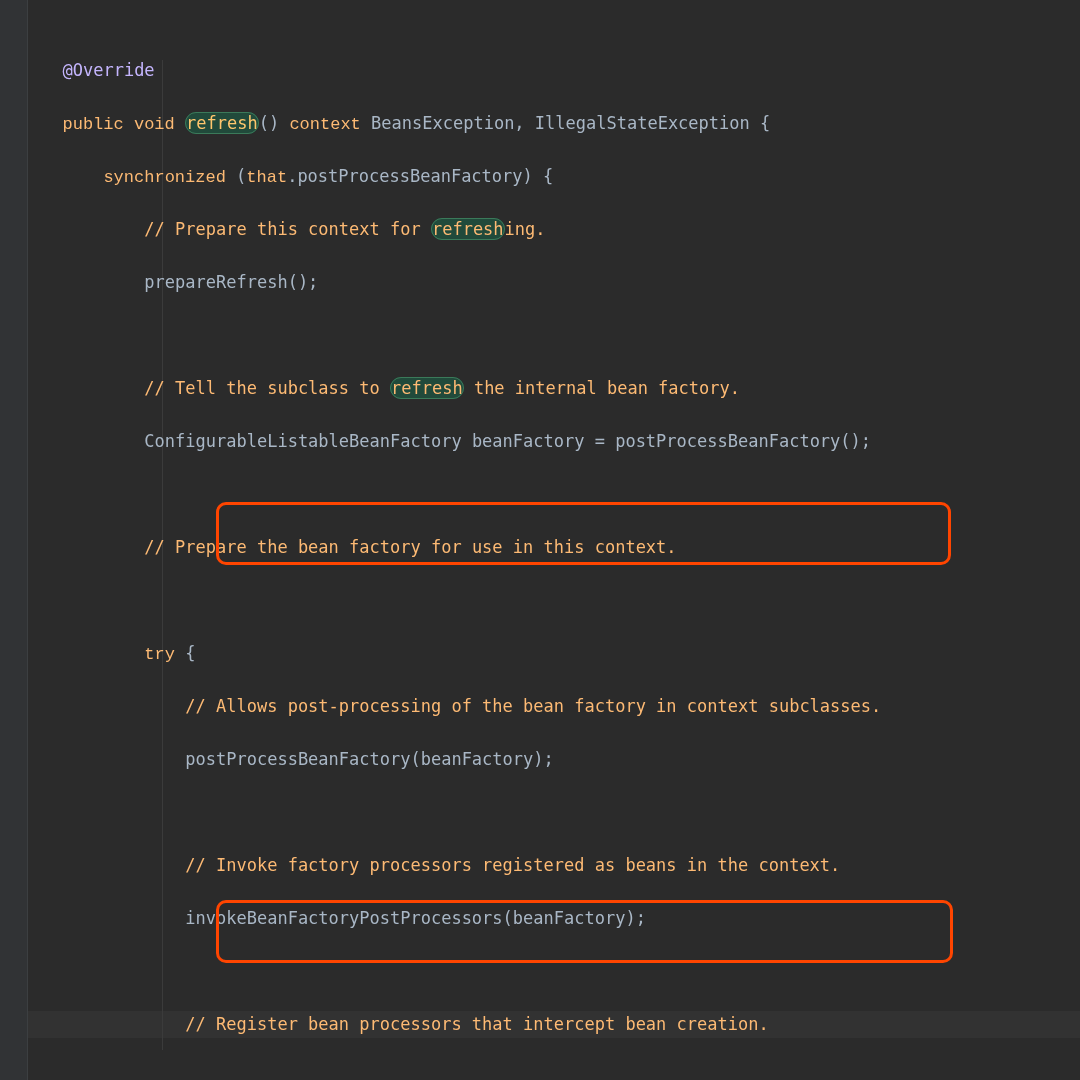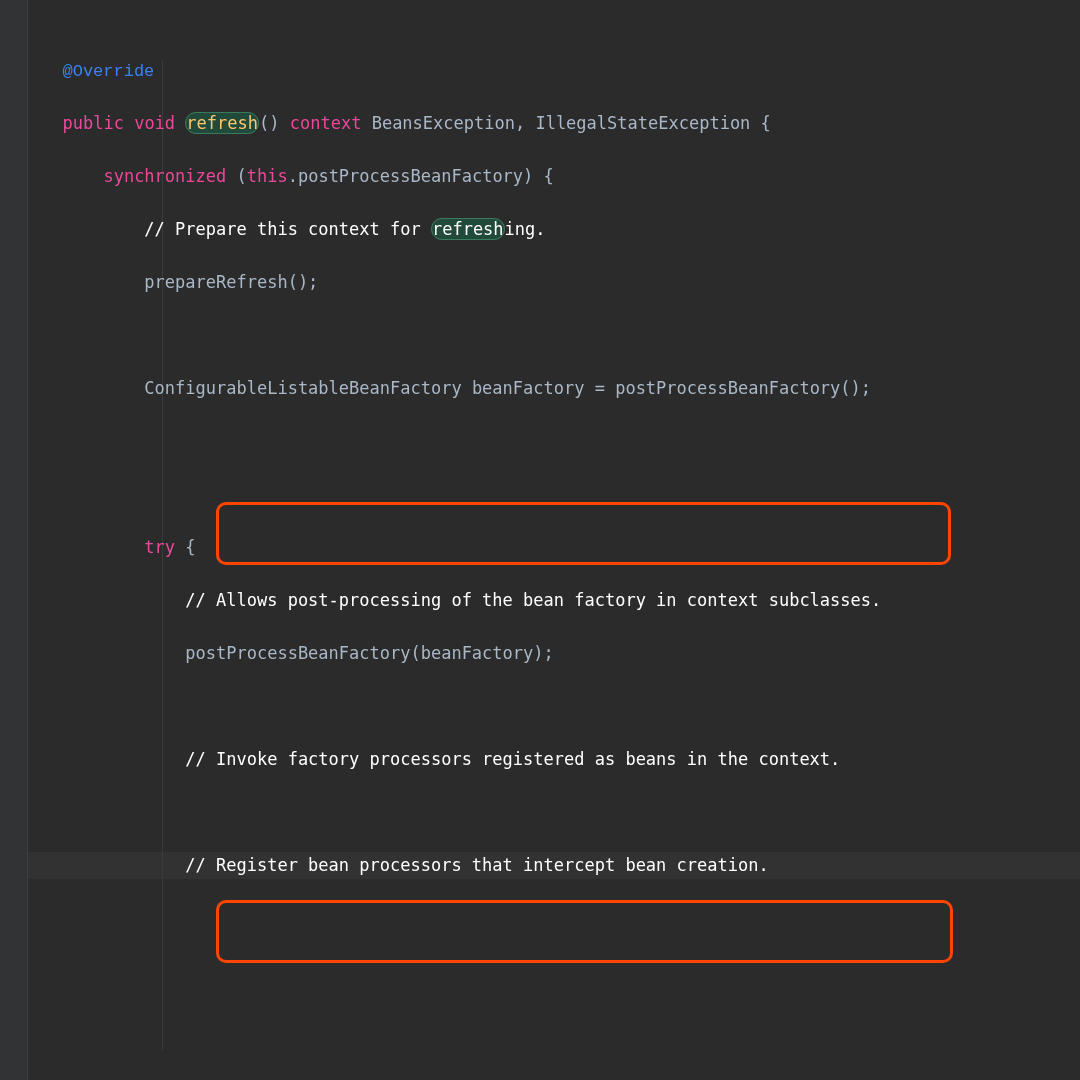--- a/index.html
+++ b/index.html
@@ -30,24 +30,24 @@
   .code {
     position: relative;
     padding-left: 24px;
     padding-top: 4px;
     white-space: pre;
   }
   .line {
     height: 26.5px;
     position: relative;
   }
-  .annotation { color: #3b82f6; font-family: Liberation Mono, monospace; }
-  .keyword { color: #ec4899; }
+  .annotation { color: #c4b5fd; }
+  .keyword { color: #fdba74; font-family: Liberation Mono, monospace; }
   .method-decl { color: #ffc66d; }
-  .comment { color: #ffffff; }
+  .comment { color: #fdba74; }
   .hl {
     background: #214a3b;
     border: 1px solid #3b7a5a;
     padding: 0 0px;
     border-radius: 11px;
   }
   .cursor-line {
     position: absolute;
     left: -42px;
     right: -1080px;
@@ -72,32 +72,35 @@
 </style>
 </head>
 <body>
 
 <div class="gutter"></div>
 
 <div class="code">
 <div class="indent-guide" style="left:144px;top:60px;height:990px;"></div>
 <div class="line">  <span class="annotation">@Override</span></div>
 <div class="line">  <span class="keyword">public</span> <span class="keyword">void</span> <span class="method-decl"><span class="hl">refresh</span></span><span>()</span> <span class="keyword">context</span> <span>BeansException, IllegalStateException {</span></div>
-<div class="line">      <span class="keyword">synchronized</span><span> (</span><span class="keyword">this</span><span>.postProcessBeanFactory) {</span></div>
+<div class="line">      <span class="keyword">synchronized</span><span> (</span><span class="keyword">that</span><span>.postProcessBeanFactory) {</span></div>
 <div class="line">          <span class="comment"><span>// Prepare this context for </span><span class="hl">refresh</span><span>ing.</span></span></div>
 <div class="line">          <span>prepareRefresh();</span></div>
 <div class="line"></div>
+<div class="line">          <span class="comment"><span>// Tell the subclass to </span><span class="hl">refresh</span><span> the internal bean factory.</span></span></div>
 <div class="line">          <span>ConfigurableListableBeanFactory beanFactory = postProcessBeanFactory();</span></div>
 <div class="line"></div>
+<div class="line">          <span class="comment">// Prepare the bean factory for use in this context.</span></div>
 <div class="line"></div>
 <div class="line">          <span class="keyword">try</span><span> {</span></div>
 <div class="line">              <span class="comment">// Allows post-processing of the bean factory in context subclasses.</span></div>
 <div class="line">              <span>postProcessBeanFactory(beanFactory);</span></div>
 <div class="line"></div>
 <div class="line">              <span class="comment">// Invoke factory processors registered as beans in the context.</span></div>
+<div class="line">              <span>invokeBeanFactoryPostProcessors(beanFactory);</span></div>
 <div class="line"></div>
 <div class="line"><span class="cursor-line"></span>              <span class="comment">// Register bean processors that intercept bean creation.</span></div>
 
 
 
 
 
 
 
 

